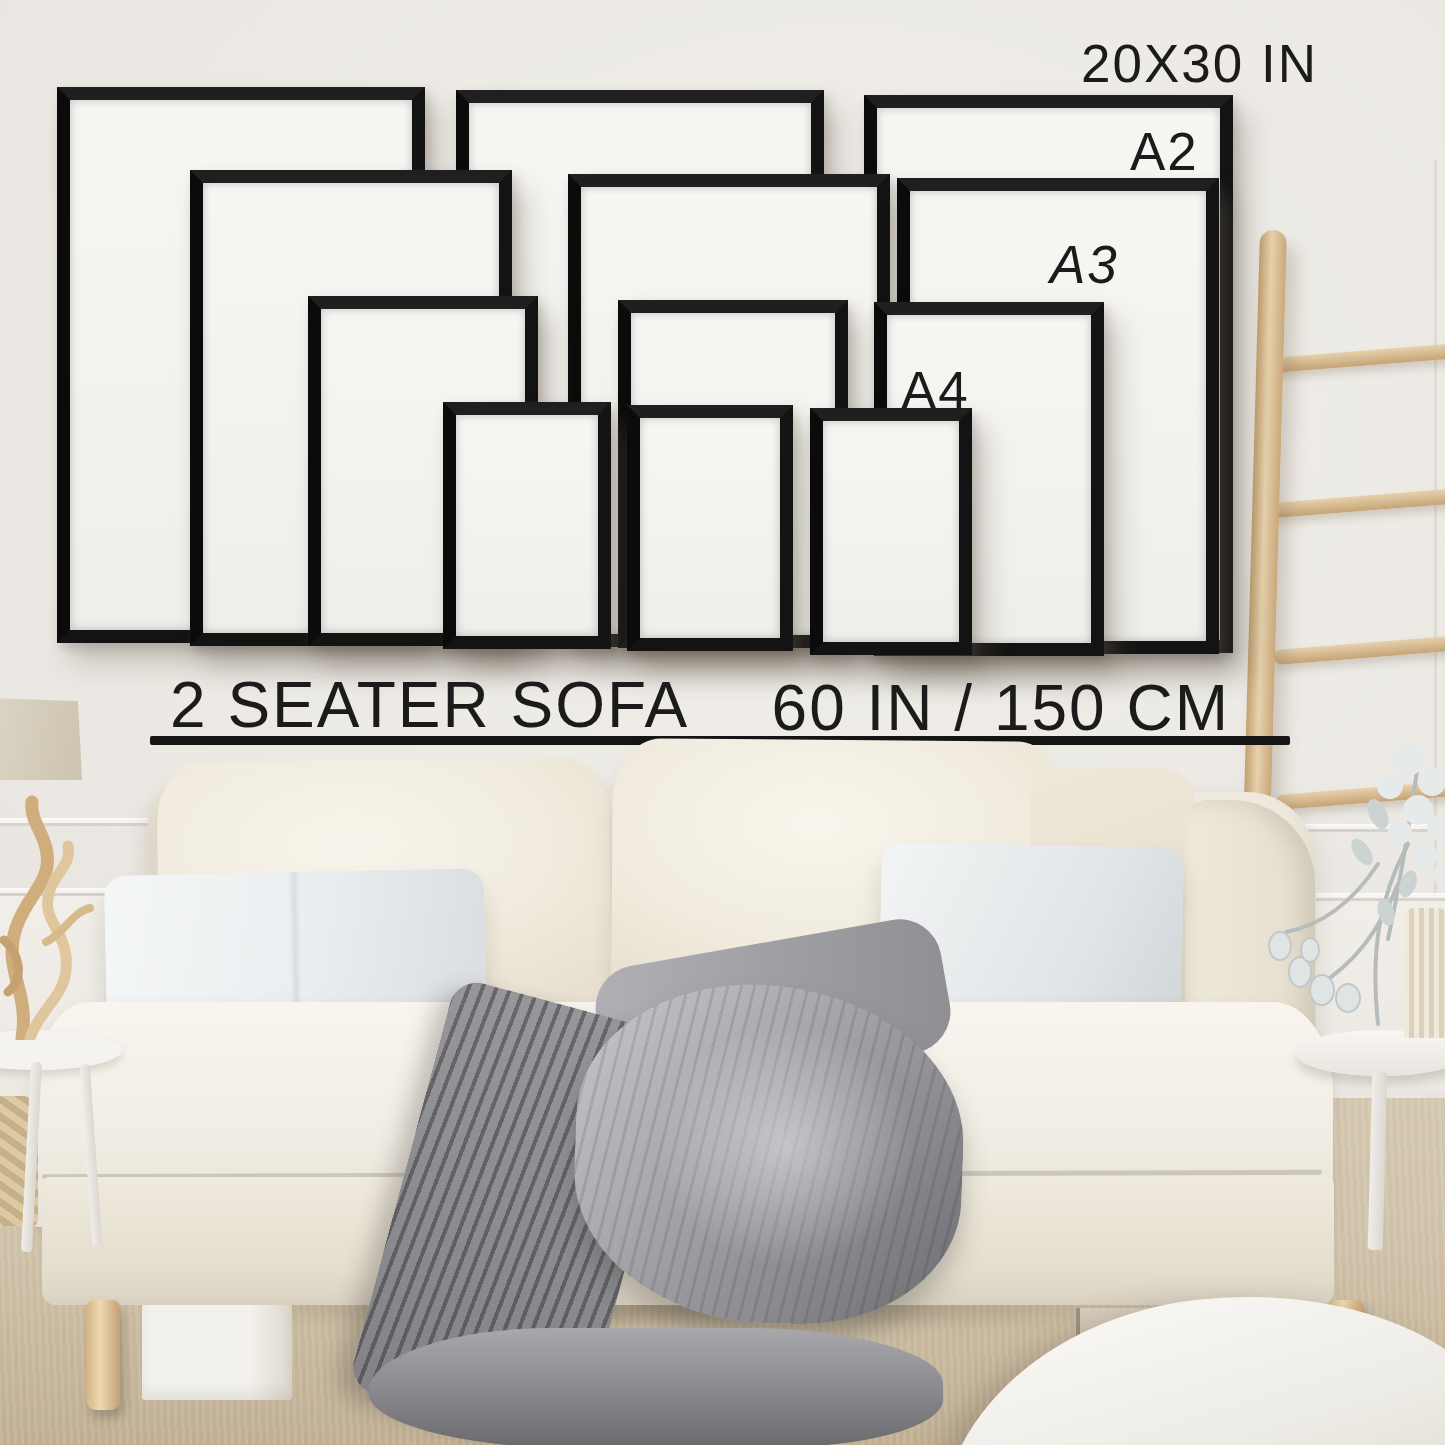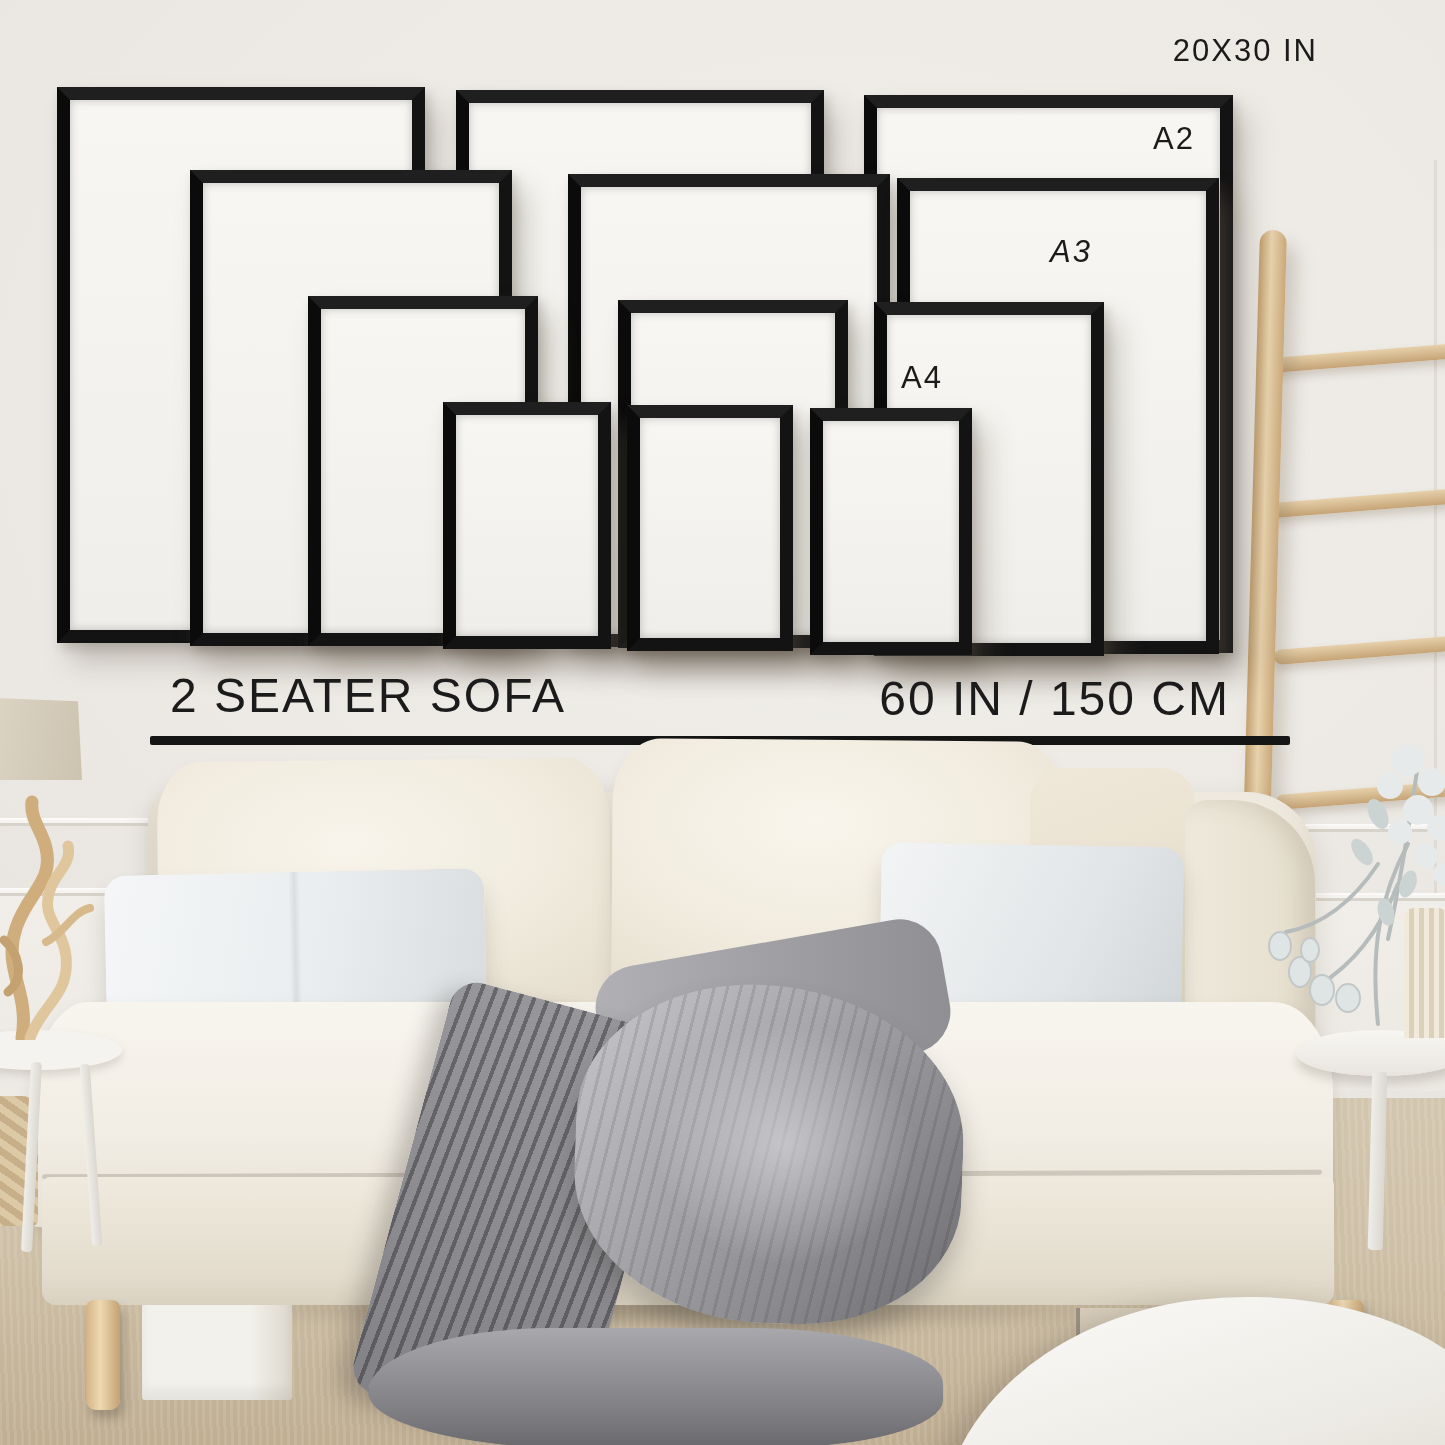--- a/index.html
+++ b/index.html
@@ -47,26 +47,26 @@
   #fa2b{left:568px;top:174px;width:322px;height:473px;}
   #fa2c{left:897px;top:178px;width:322px;height:476px;}
   #fa3a{left:308px;top:296px;width:230px;height:350px;}
   #fa3b{left:618px;top:300px;width:230px;height:348px;}
   #fa3c{left:874px;top:302px;width:230px;height:354px;}
   #fa4a{left:443px;top:402px;width:168px;height:247px;}
   #fa4b{left:627px;top:405px;width:166px;height:246px;}
   #fa4c{left:810px;top:408px;width:162px;height:247px;}
 
   
-  .size-label{z-index:14;font-size:31px;letter-spacing:2px;color:#1b1b1b;white-space:nowrap;}
+  .size-label{z-index:14;font-size:53px;letter-spacing:2px;color:#1b1b1b;white-space:nowrap;}
   #lab2030{right:127px;top:33px;}
-  #laba2{left:1130px;top:121px;margin-left:23px;}
+  #laba2{left:1130px;top:121px;}
   #laba3{left:1050px;top:234px;font-style:italic;}
   #laba4{left:901px;top:360px;}
-  .bottom-label{z-index:14;font-size:48px;letter-spacing:2px;color:#1b1b1b;white-space:nowrap;}
+  .bottom-label{z-index:14;font-size:64px;letter-spacing:2px;color:#1b1b1b;white-space:nowrap;}
   #sofa-label{left:170px;top:668px;}
   #width-label{right:215px;top:671px;}
   .underline{left:150px;top:736px;width:1140px;height:9px;background:#151515;z-index:14;border-radius:2px;}
 
   
   .sofa-back{left:148px;top:792px;width:1168px;height:320px;z-index:20;
     border-radius:26px 70px 26px 26px;
     background:linear-gradient(180deg,#f0ebe0,#e4dccd);
     box-shadow:inset 0 -24px 34px rgba(160,148,125,.28), 0 10px 26px rgba(110,100,85,.18);}
   .back-pillow{z-index:21;box-shadow:0 16px 20px rgba(120,110,90,.18);}

